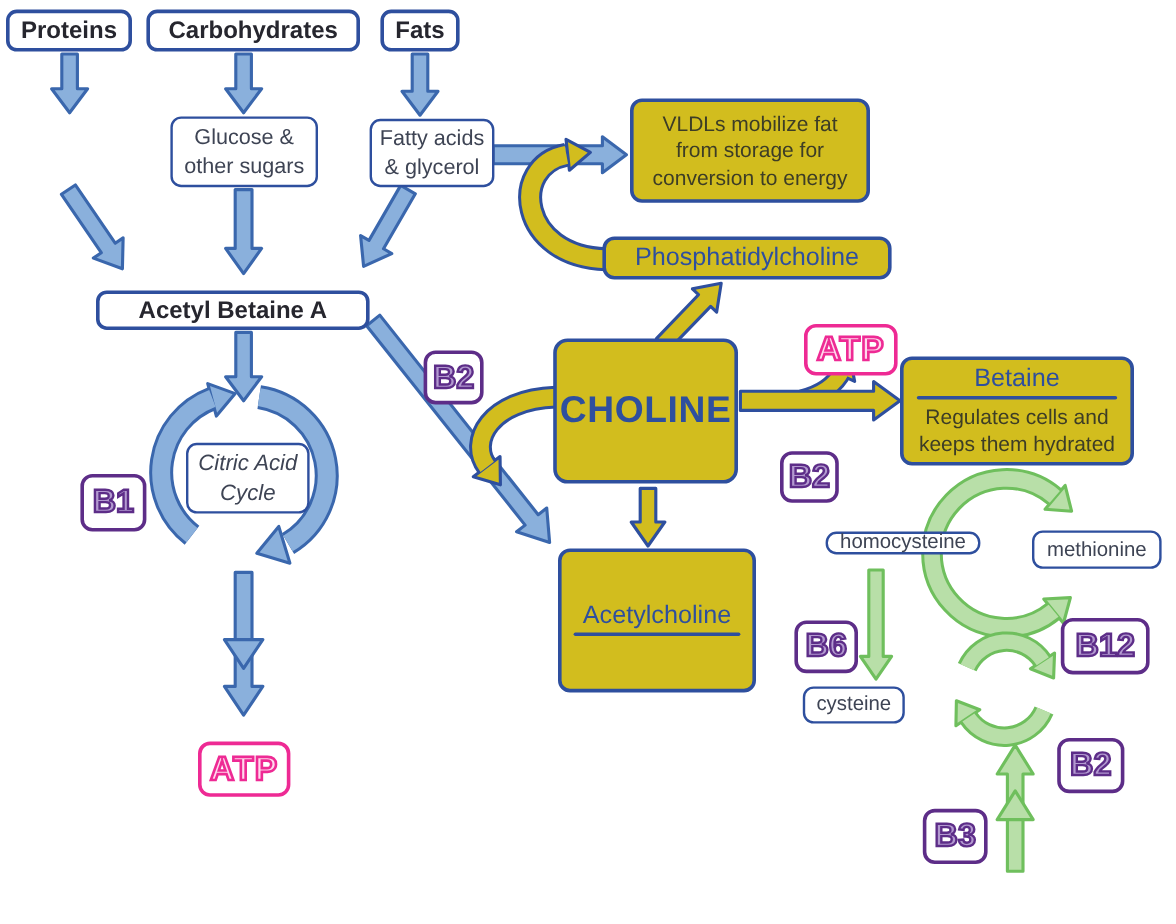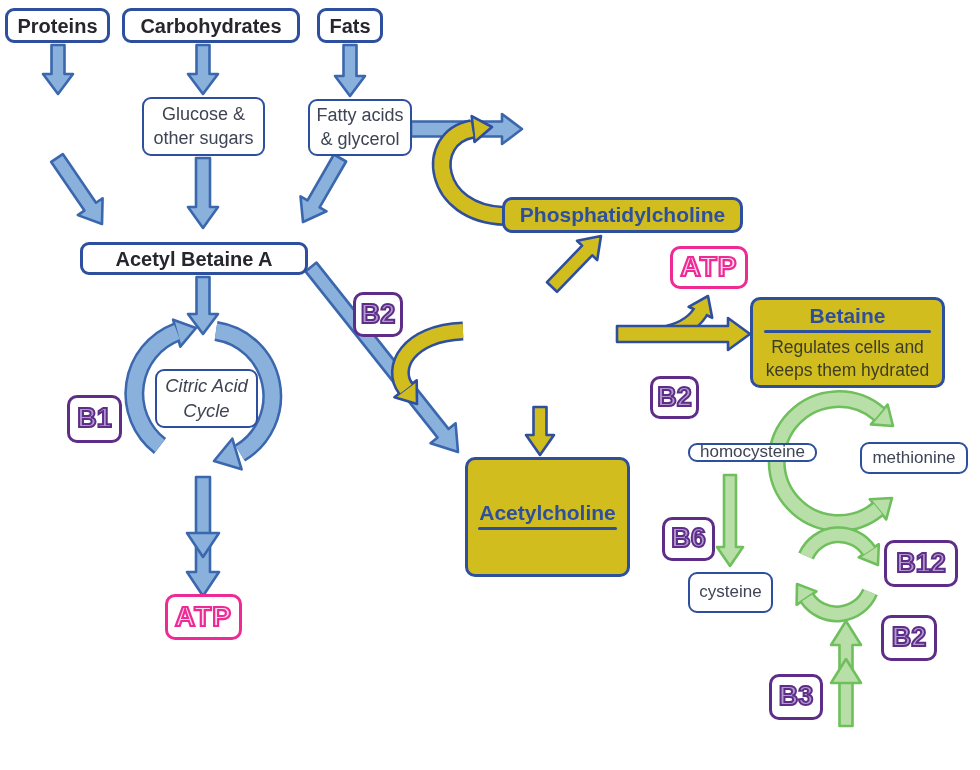--- a/index.html
+++ b/index.html
@@ -13,27 +13,27 @@
     align-items:center;justify-content:center;text-align:center;
     background:#fff;border:2.5px solid var(--blue,#2e4f9e);border-radius:9px;
     white-space:pre-line;line-height:1.3;
   }
   .title{font-weight:bold;font-size:20px;color:var(--title-text,#26262e);border-width:3px;}
   .plain{font-size:18px;color:var(--body-text,#3e4454);}
   .small{font-size:17px;color:var(--body-text,#3e4454);border-width:2.5px;}
   .citric{font-style:italic;font-size:18.5px;color:var(--body-text,#3e4454);border-width:2px;}
   .yellow{background:var(--yellow,#d2bd1e);border-width:3px;border-radius:10px;
     color:var(--olive-text,#3d3d26);font-size:17.5px;line-height:1.28;}
-  .yhead{font-weight:bold;font-size:21px;color:var(--blue,#2e4f9e);line-height:1.15;}
+  .yhead{font-weight:normal;font-size:21px;color:var(--blue,#2e4f9e);line-height:1.15;}
   .choline-box{font-weight:bold;font-size:31px;color:var(--blue,#2e4f9e);
     background:var(--yellow,#d2bd1e);border-width:3.5px;border-radius:12px;letter-spacing:.5px;}
   .rule{height:3px;background:var(--blue,#2e4f9e);width:90%;margin:2px auto 3px;border-radius:2px;}
   .atp{border:3px solid var(--pink,#ee2a94);border-radius:10px;
     font-weight:bold;font-size:28px;letter-spacing:1px;
-    color:var(--pink-fill,#ffd9ed);-webkit-text-stroke:2.2px var(--pink,#ee2a94);}
+    color:var(--pink-fill,#ffd9ed);margin-top:24px;-webkit-text-stroke:2.2px var(--pink,#ee2a94);}
   .badge{border:3px solid var(--purple,#5d2d88);border-radius:10px;
     font-weight:bold;font-size:27px;
     color:var(--purple-fill,#b39ad0);margin-top:20px;-webkit-text-stroke:2px var(--purple,#5d2d88);}
   .folate{font-weight:bold;font-size:28px;color:var(--blue,#2e4f9e);border-width:3px;margin-top:48px;}
 </style>
 </head>
 <body>
 
 <div id="stage" style="--blue: #2e4f9e; --yellow: #d2bd1e; --purple: #5d2d88; --purple-fill: #b39ad0; --pink: #ee2a94; --pink-fill: #ffd9ed; --title-text: #26262e; --body-text: #3e4454; --olive-text: #3d3d26; --bg: #ffffff;">
 
@@ -130,46 +130,50 @@
 
   <div class="box title" style="left:5px;top:8px;width:105px;height:35px">Proteins</div>
   <div class="box title" style="left:122px;top:8px;width:178px;height:35px">Carbohydrates</div>
   <div class="box title" style="left:317px;top:8px;width:66px;height:35px">Fats</div>
 
   <div class="box plain" style="left:142px;top:97px;width:123px;height:59px">Glucose &amp;
 other sugars</div>
   <div class="box plain" style="left:308px;top:99px;width:104px;height:57px">Fatty acids
 &amp; glycerol</div>
 
+  <div class="box yellow" style="left:525px;top:82px;width:200px;height:87px">VLDLs mobilize fat
+from storage for
+conversion to energy</div>
   <div class="box yellow yhead" style="left:502px;top:197px;width:241px;height:36px">Phosphatidylcholine</div>
 
   <div class="box title" style="left:80px;top:242px;width:228px;height:33px">Acetyl Betaine A</div>
   <div class="box citric" style="left:155px;top:369px;width:103px;height:59px">Citric Acid
 Cycle</div>
   <div class="box badge" style="left:67px;top:375px;width:55px;height:48px">B1</div>
   <div class="box atp" style="left:165px;top:594px;width:77px;height:46px">ATP</div>
 
   <div class="box badge" style="left:353px;top:272px;width:50px;height:45px">B2</div>
+  <div class="box choline-box" style="left:461px;top:282px;width:154px;height:121px">CHOLINE</div>
   <div class="box atp" style="left:670px;top:246px;width:78px;height:43px">ATP</div>
   <div class="box badge" style="left:650px;top:356px;width:49px;height:43px">B2</div>
 
   <div class="box yellow" style="left:750px;top:297px;width:195px;height:91px;padding:3px 2px">
     <div class="yhead">Betaine</div>
     <div class="rule"></div>
     <div>Regulates cells and
 keeps them hydrated</div>
   </div>
 
   <div class="box yellow" style="left:465px;top:457px;width:165px;height:120px;padding:4px 2px">
     <div class="yhead">Acetylcholine</div>
     <div class="rule"></div>
   </div>
 
   <div class="box small" style="left:688px;top:443px;width:129px;height:19px">homocysteine</div>
   <div class="box small" style="left:860px;top:442px;width:108px;height:32px">methionine</div>
   <div class="box badge" style="left:662px;top:497px;width:53px;height:44px">B6</div>
-  <div class="box small" style="left:688px;top:572px;width:85px;height:41px">cysteine</div>
-  <div class="box badge" style="left:884px;top:520px;width:74px;height:47px">B12</div>
+  <div class="box small" style="left:669px;top:572px;width:85px;height:31px">cysteine</div>
+  <div class="box badge" style="left:884px;top:495px;width:74px;height:47px">B12</div>
   <div class="box badge" style="left:881px;top:595px;width:56px;height:46px">B2</div>
   <div class="box badge" style="left:769px;top:654px;width:54px;height:46px">B3</div>
   <div class="box folate" style="left:801px;top:726px;width:86px;height:35px">Folate</div>
 
 </div>
 
 </body></html>

